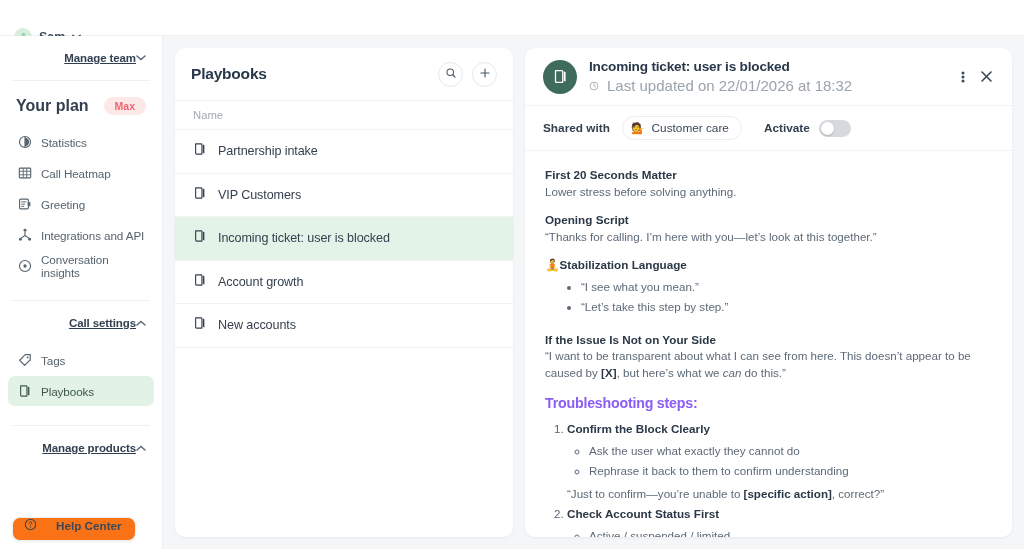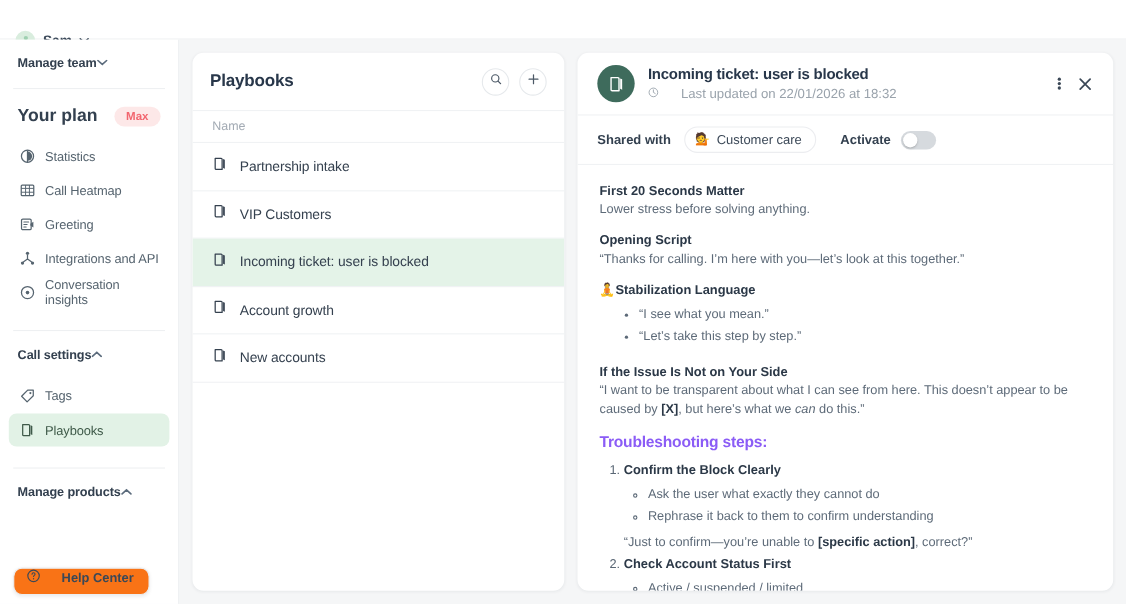--- a/index.html
+++ b/index.html
@@ -43,22 +43,22 @@
   
   .sidebar {
     width: 163px; min-width:163px;
     background: #ffffff;
     border-right: 1px solid #eceef0;
     padding: 0 8px;
     display: flex; flex-direction: column;
     position: relative;
   }
   .sb-section-head {
-    display: flex; align-items: center; justify-content: flex-start;
-    padding: 0 8px; height: 44px;
+    display: flex; align-items: center; justify-content: flex-end;
+    padding: 0 8px; height: 44px; text-decoration: underline;
   }
   .sb-section-title { font-size: 11.5px; font-weight: 700; color:#33404f; letter-spacing:-0.1px; }
   .sb-chev { font-size: 10px; color:#5b6b7c; line-height:1; }
   .sb-divider { height:1px; background:#eef0f2; margin: 0 4px; }
 
   .sb-plan-row {
     display:flex; align-items:center; justify-content:space-between;
     padding: 0 8px; height: 42px; margin-top: 4px;
   }
   .sb-plan-label { font-size: 16px; font-weight: 700; color:#33404f; }
@@ -134,21 +134,21 @@
     padding: 11px 16px 11px 18px;
     border-bottom:1px solid #f0f2f4;
   }
   .pb-badge {
     width: 34px; height: 34px; border-radius: 50%;
     background:#3e6b5c; display:flex; align-items:center; justify-content:center;
     flex: 0 0 34px;
   }
   .dh-texts { flex:1; min-width:0; }
   .dh-title { font-size: 13.6px; font-weight: 700; color:#28374a; letter-spacing:-0.2px; }
-  .dh-sub { display:flex; align-items:center; gap:20px; margin-top: 3px; font-size: 12px; color:#9aa3ac; }
+  .dh-sub { display:flex; align-items:center; gap:8px; margin-top: 3px; font-size: 15px; color:#9aa3ac; }
   .dh-actions { display:flex; align-items:center; gap: 14px; padding-right: 2px; }
   .icon-btn { cursor:pointer; display:flex; align-items:center; justify-content:center; }
 
   .share-bar {
     display:flex; align-items:center; gap: 12px;
     padding: 0 18px; height: 45px;
     border-bottom:1px solid #f0f2f4;
   }
   .share-label { font-size: 11.8px; font-weight: 700; color:#33404f; }
   .chip {

